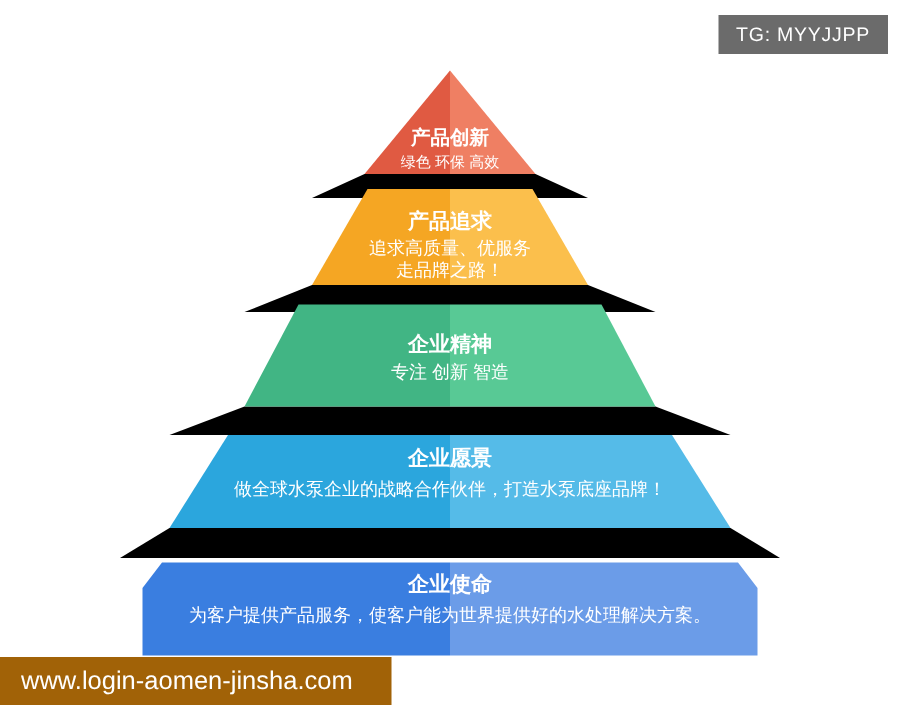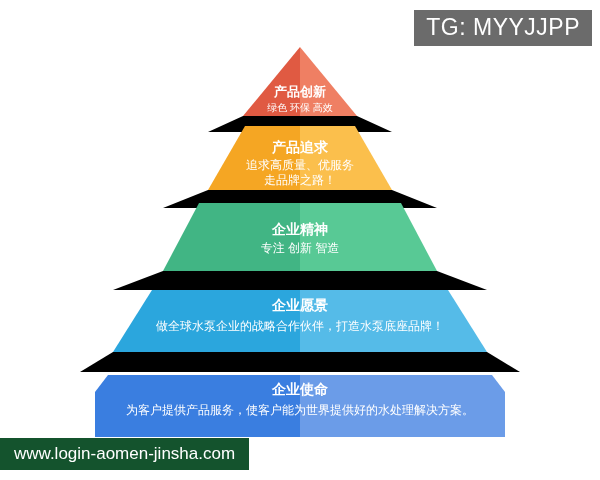--- a/index.html
+++ b/index.html
@@ -18,36 +18,36 @@
     overflow: hidden;
   }
 
   
   #tg-tag {
     position: absolute;
     top: 10px;
     right: 8px;
     background: #6b6b6b;
     color: #ffffff;
-    font-size: 23px;
+    font-size: 13px;
     letter-spacing: 0.5px;
     padding: 6px 12px 7px 12px;
     line-height: 1;
     white-space: nowrap;
   }
 
   
   #watermark {
     position: absolute;
     left: 0;
     bottom: 10px;
-    background: #14532d;
+    background: #a16207;
     color: #ffffff;
     font-size: 17px;
-    padding: 7px 14px 8px 14px;
+    padding: 7px 26px 8px 14px;
     line-height: 1;
     white-space: nowrap;
   }
 
   
   #pyramid {
     position: absolute;
     left: 0;
     top: 0;
     width: 600px;

